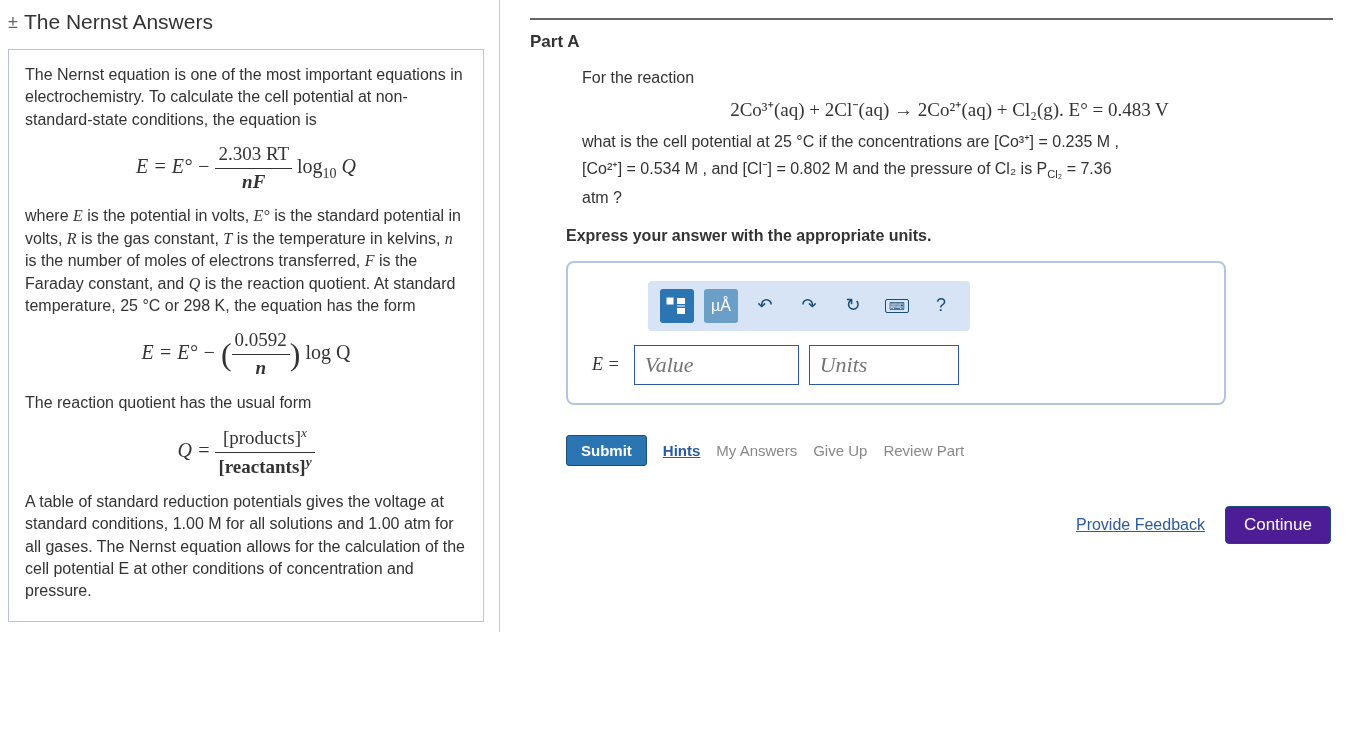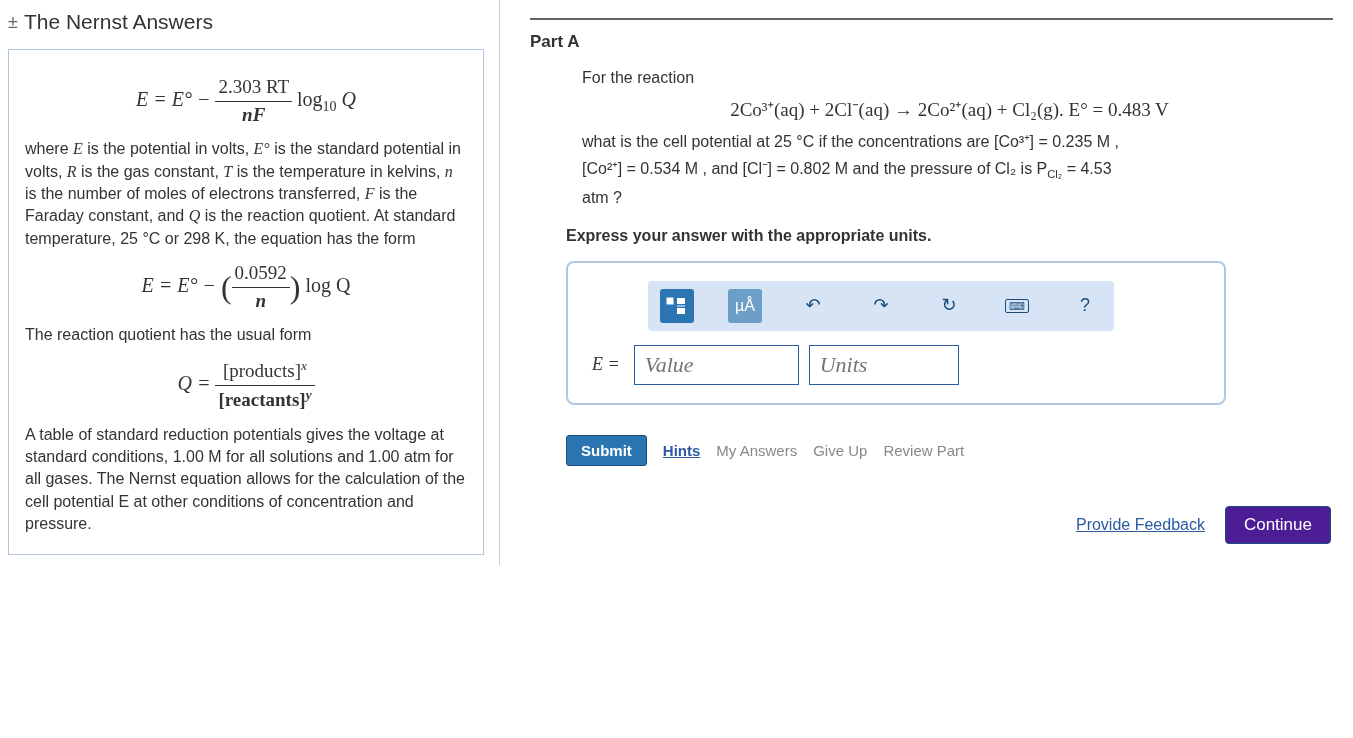--- a/index.html
+++ b/index.html
@@ -79,21 +79,21 @@
     padding: 18px 24px 18px 24px;
     width: 660px;
     background: #fff;
   }
   .toolbar {
     background: #d6e4f5;
     border-radius: 4px;
     padding: 8px 12px;
     display: inline-flex;
     align-items: center;
-    gap: 34px;
+    gap: 10px;
     margin-left: 56px;
     margin-bottom: 14px;
   }
   .tb-btn {
     width: 34px; height: 34px;
     display: inline-flex;
     align-items: center;
     justify-content: center;
     cursor: pointer;
     color: #1a4d7a;
@@ -207,20 +207,21 @@
 </style>
 </head>
 <body>
 
 <div class="left-panel">
   <div class="left-title">
     <span class="collapse-icon">±</span>
     <span>The Nernst Answers</span>
   </div>
   <div class="info-box">
+    <p>The Nernst equation is one of the most important equations in electrochemistry. To calculate the cell potential at non-standard-state conditions, the equation is</p>
     <div class="eq-center">
       <span class="mathit">E = E° − </span>
       <span class="frac">
         <span class="num">2.303 RT</span>
         <span class="den mathit">nF</span>
       </span>
       <span> log</span><sub>10</sub>
       <span class="mathit"> Q</span>
     </div>
     <p>
@@ -247,21 +248,21 @@
 </div>
 
 <div class="right-panel">
   <hr class="hr-top">
   <div class="part-title">Part A</div>
   <div class="question-block">
     <div class="qtext">For the reaction</div>
     <div class="reaction-line">2Co³⁺(aq) + 2Cl⁻(aq) → 2Co²⁺(aq) + Cl₂(g).   E° = 0.483 V</div>
     <div class="qtext">what is the cell potential at 25 °C if the concentrations are [Co³⁺] = 0.235 M ,</div>
     <div class="qtext">
-      <span>[Co²⁺] = 0.534 M , and [Cl⁻] = 0.802 M and the pressure of Cl₂ is P</span><sub>Cl₂</sub><span> = 4.53</span>
+      <span>[Co²⁺] = 0.534 M , and [Cl⁻] = 0.802 M and the pressure of Cl₂ is P</span><sub>Cl₂</sub><span> = 7.36</span>
     </div>
     <div class="qtext">atm ?</div>
     <div class="express">Express your answer with the appropriate units.</div>
 
     <div class="answer-widget">
       <div class="toolbar">
         <span class="tb-btn tb-primary">
           <svg width="24" height="20" viewBox="0 0 24 20">
               <rect x="2" y="2" width="6" height="6" fill="#fff" stroke="#fff"></rect>
               <rect x="12" y="2" width="8" height="6" fill="#fff"></rect>

